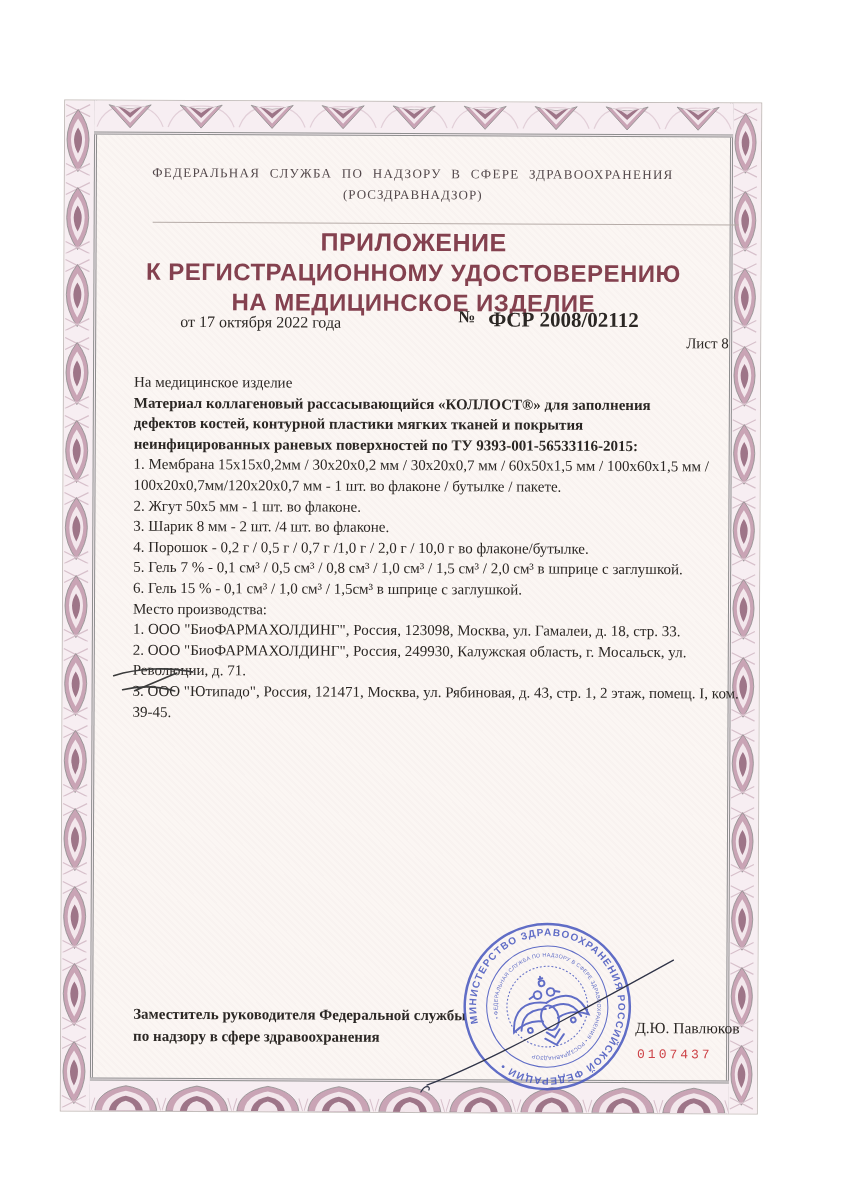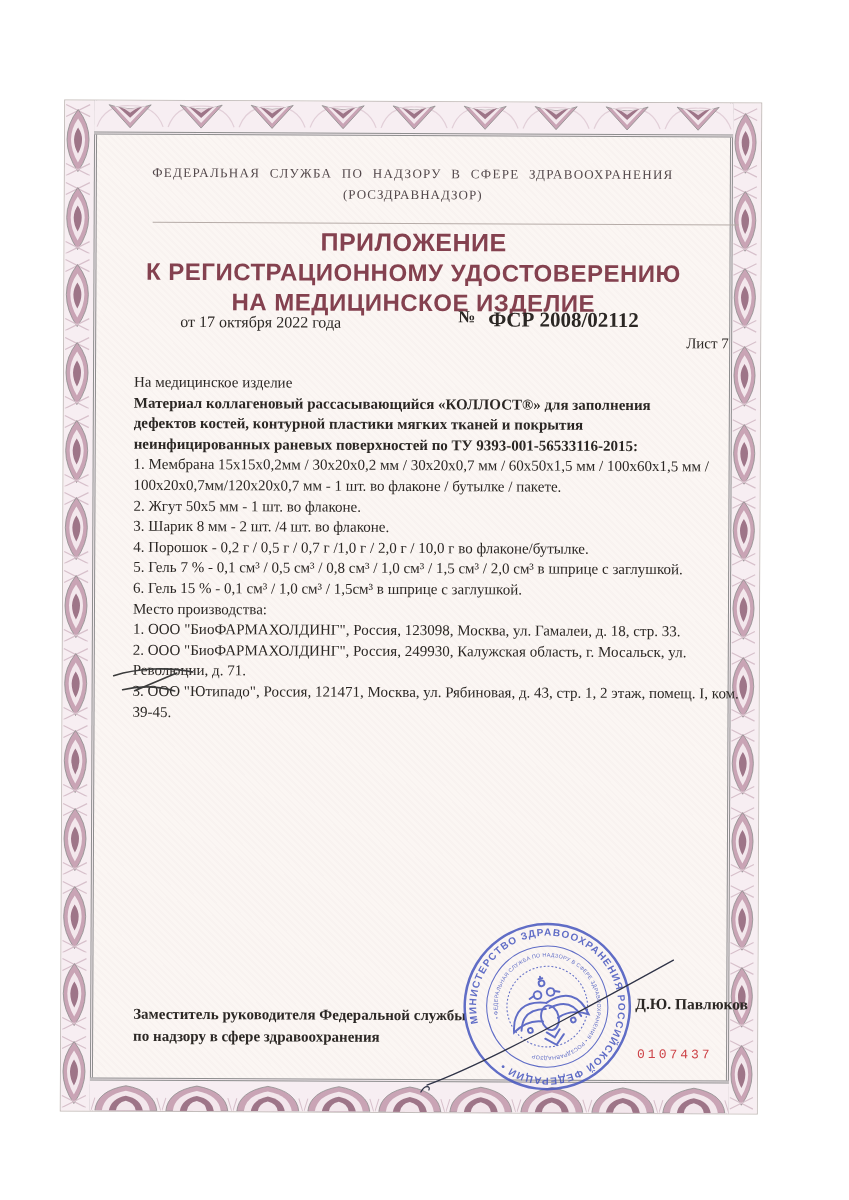--- a/index.html
+++ b/index.html
@@ -37,21 +37,21 @@
 
   .meta-date{position:absolute;left:116px;top:212px;font-size:16px;font-weight:normal;color:#2b2724;}
   .meta-no{position:absolute;left:394px;top:205px;font-size:17px;font-weight:bold;color:#2b2724;}
   .meta-no-val{position:absolute;left:424px;top:205px;font-size:21px;font-weight:bold;color:#2b2724;}
   .meta-sheet{position:absolute;left:622px;top:232px;font-size:15px;color:#2b2724;}
 
   .body-text{position:absolute;left:70px;top:271px;width:614px;font-size:15px;line-height:20.6px;color:#2b2724;}
   .body-text .bold-par{font-weight:bold;max-width:580px;}
 
   .footer-title{position:absolute;left:72px;top:902px;width:380px;font-size:15px;font-weight:bold;line-height:22px;color:#2b2724;}
-  .signer-name{position:absolute;left:574px;top:892px;font-size:15.5px;font-weight:bold;color:#2b2724;}
+  .signer-name{position:absolute;left:574px;top:916px;font-size:15.5px;font-weight:normal;color:#2b2724;}
   .form-number{position:absolute;left:576px;top:944px;font-family:"Liberation Mono", monospace;
     font-size:13px;letter-spacing:3px;color:#cd4348;}
 
   .stamp{position:absolute;left:390px;top:808px;width:192px;height:192px;transform:rotate(-14deg);opacity:0.85;}
   .signature{position:absolute;left:330px;top:843px;width:305px;height:170px;}
   .squiggle{position:absolute;left:46px;top:562px;width:96px;height:42px;}
 </style>
 </head>
 <body>
 
@@ -420,21 +420,21 @@
 
   <div class="doc-title">
     <div class="t1">ПРИЛОЖЕНИЕ</div>
     <div class="t2">К РЕГИСТРАЦИОННОМУ УДОСТОВЕРЕНИЮ</div>
     <div class="t3">НА МЕДИЦИНСКОЕ ИЗДЕЛИЕ</div>
   </div>
 
   <div class="meta-date">от 17 октября 2022 года</div>
   <div class="meta-no">№</div>
   <div class="meta-no-val">ФСР 2008/02112</div>
-  <div class="meta-sheet">Лист 7</div>
+  <div class="meta-sheet">Лист 8</div>
 
   <div class="body-text">
     <div>На медицинское изделие</div>
     <div class="bold-par">Материал коллагеновый рассасывающийся «КОЛЛОСТ®» для заполнения дефектов костей, контурной пластики мягких тканей и покрытия неинфицированных раневых поверхностей по ТУ 9393-001-56533116-2015:</div>
     <div>1. Мембрана 15х15х0,2мм / 30х20х0,2 мм / 30х20х0,7 мм / 60х50х1,5 мм / 100х60х1,5 мм / 100х20х0,7мм/120х20х0,7 мм - 1 шт. во флаконе / бутылке / пакете.</div>
     <div>2. Жгут 50х5 мм - 1 шт. во флаконе.</div>
     <div>3. Шарик 8 мм - 2 шт. /4 шт. во флаконе.</div>
     <div>4. Порошок - 0,2 г / 0,5 г / 0,7 г /1,0 г / 2,0 г / 10,0 г во флаконе/бутылке.</div>
     <div>5. Гель 7 % - 0,1 см³ / 0,5 см³ / 0,8 см³ / 1,0 см³ / 1,5 см³ / 2,0 см³ в шприце с заглушкой.</div>
     <div>6. Гель 15 % - 0,1 см³ / 1,0 см³ / 1,5см³ в шприце с заглушкой.</div>

